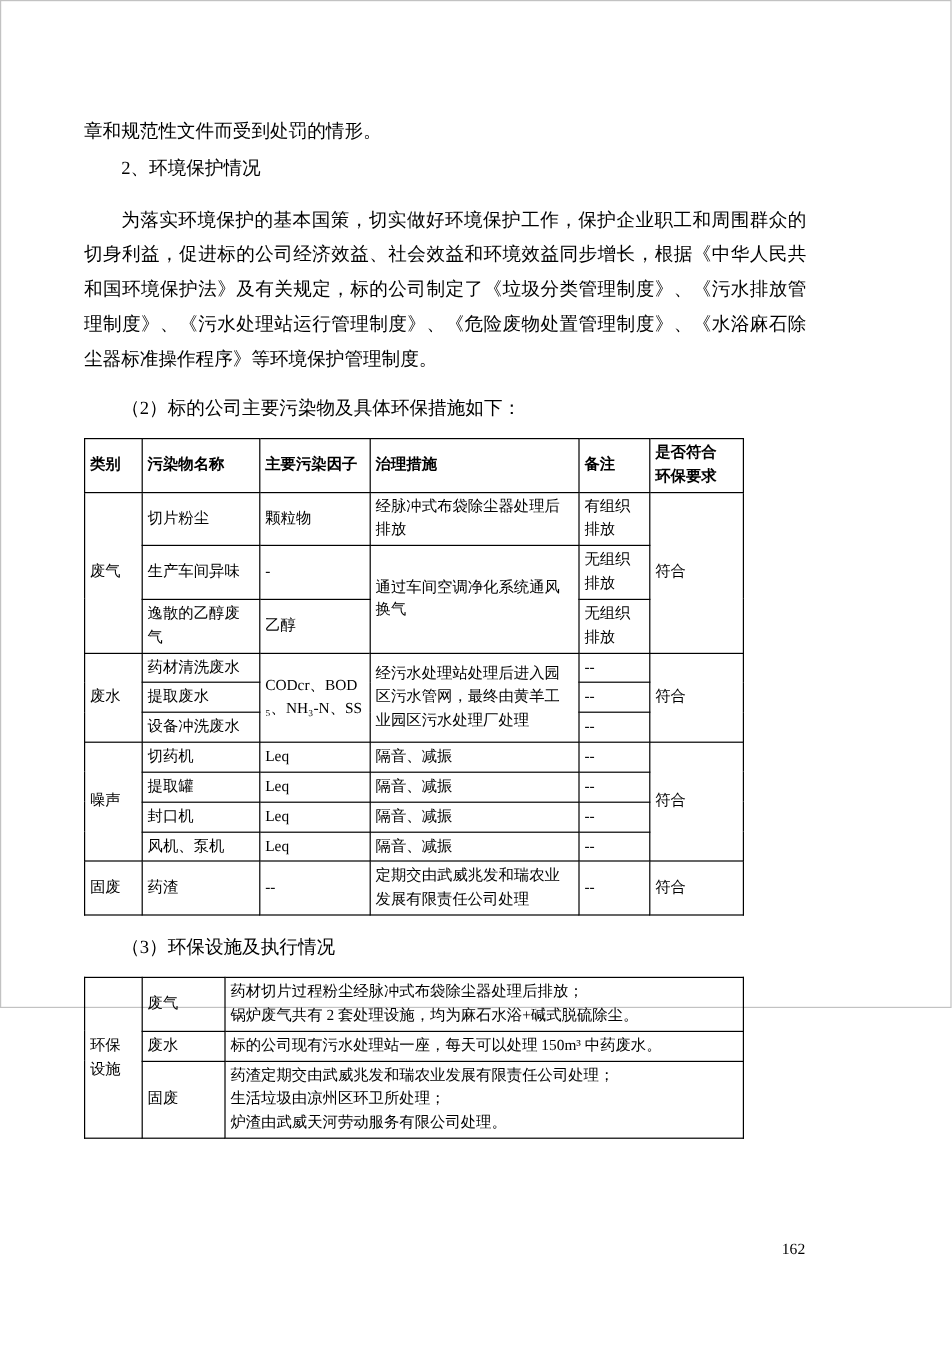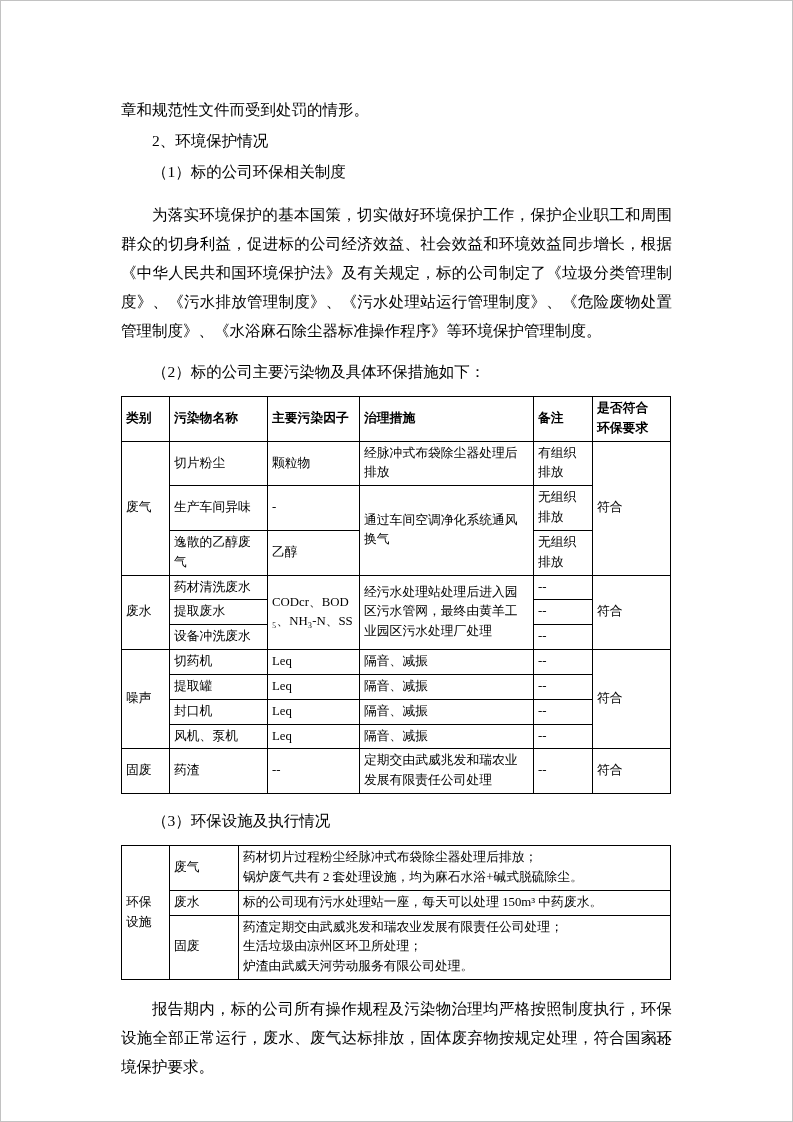--- a/index.html
+++ b/index.html
@@ -3,23 +3,23 @@
 <meta charset="utf-8">
 <style>
   * { margin:0; padding:0; box-sizing:border-box; }
   html,body { background:#ffffff; }
   body {
     width:793px; height:1122px;
     font-family:"Liberation Serif","DejaVu Serif",serif;
     color:#000; position:relative; overflow:hidden;
   }
   .sheet {
-    width:793px; height:1122px;
+    width:793px; height:840px;
     border:1px solid #c2c2c2;
-    padding:94px 120px 0 120px;
+    padding:94px 120px 0 69px;
     position:relative;
   }
   .body-line, .para, .heading {
     font-size:15.5px; line-height:29px; text-align:justify;
   }
   .heading { text-indent:2em; margin-top:2px; }
   .para.indent { text-indent:2em; margin-top:14px; }
   .mt-sm { margin-top:12px; }
   table.tbl {
     border-collapse:collapse; width:549px; table-layout:fixed;
@@ -42,21 +42,20 @@
 </style>
 </head>
 <body>
 
 <div class="sheet">
 
   <p class="body-line">章和规范性文件而受到处罚的情形。</p>
 
   <p class="heading">2、环境保护情况</p>
 
-  <p class="heading">（1）标的公司环保相关制度</p>
 
   <p class="para indent">为落实环境保护的基本国策，切实做好环境保护工作，保护企业职工和周围群众的切身利益，促进标的公司经济效益、社会效益和环境效益同步增长，根据《中华人民共和国环境保护法》及有关规定，标的公司制定了《垃圾分类管理制度》、《污水排放管理制度》、《污水处理站运行管理制度》、《危险废物处置管理制度》、《水浴麻石除尘器标准操作程序》等环境保护管理制度。</p>
 
   <p class="heading mt-sm">（2）标的公司主要污染物及具体环保措施如下：</p>
 
   <table class="tbl pollutants">
     <colgroup>
       <col style="width:48px">
         <col style="width:98px">
         <col style="width:92px">
@@ -173,16 +172,15 @@
       </tr>
       <tr>
         <td>固废</td>
         <td class="preline">药渣定期交由武威兆发和瑞农业发展有限责任公司处理；
 生活垃圾由凉州区环卫所处理；
 炉渣由武威天河劳动服务有限公司处理。</td>
       </tr>
     </tbody>
   </table>
 
-  <p class="para indent closing">报告期内，标的公司所有操作规程及污染物治理均严格按照制度执行，环保设施全部正常运行，废水、废气达标排放，固体废弃物按规定处理，符合国家环境保护要求。</p>
 
   <div class="page-number">162</div>
 </div>
 
 </body></html>

